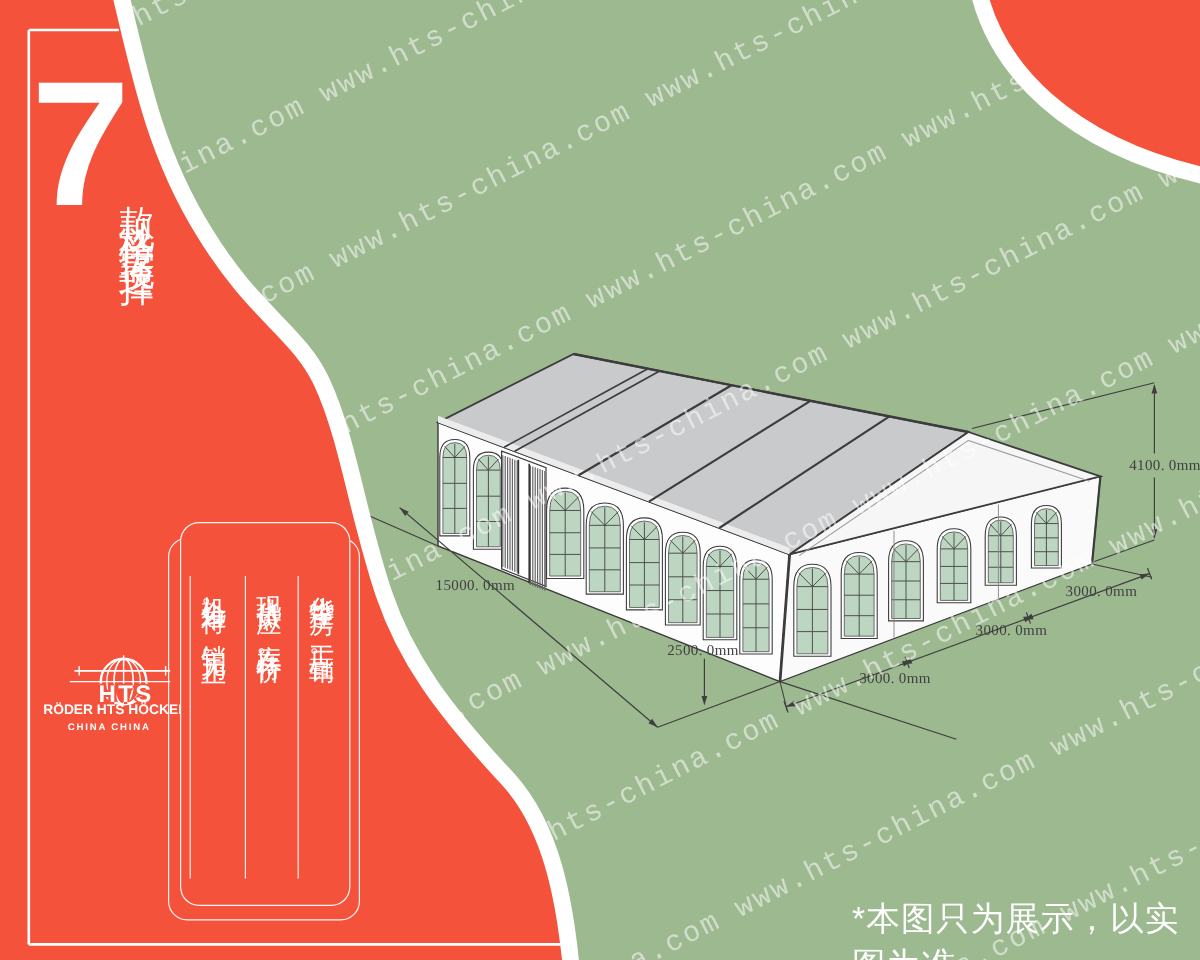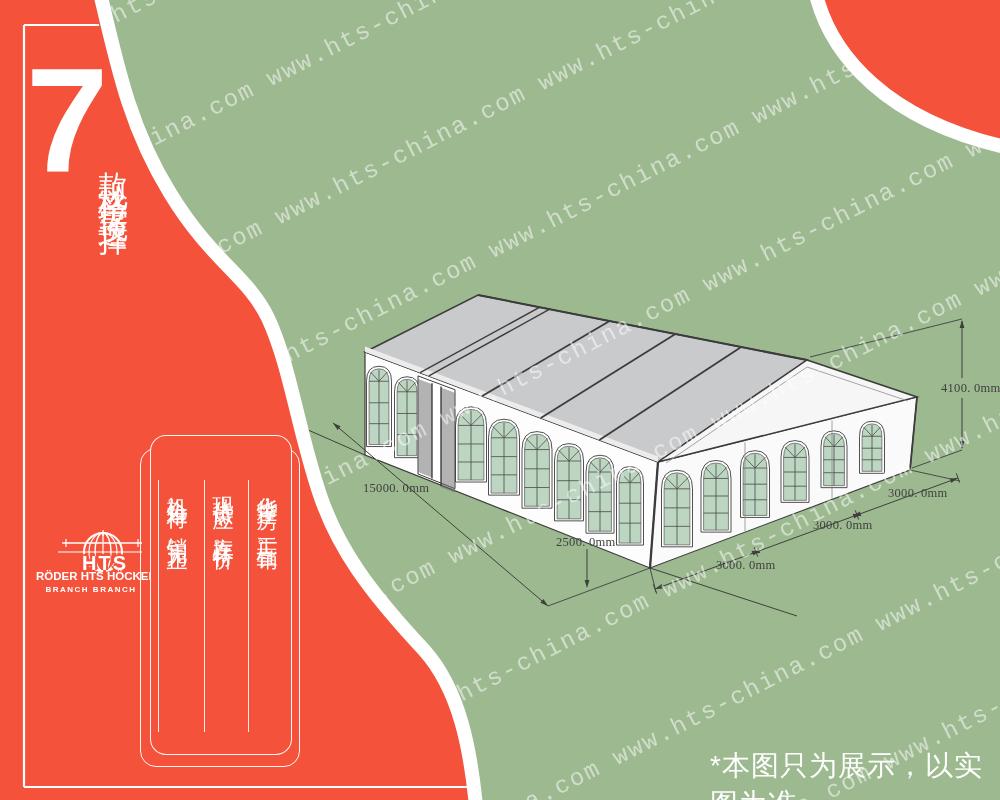--- a/index.html
+++ b/index.html
@@ -23,21 +23,21 @@
   .content{z-index:4;}
   .big-number{
     position:absolute; left:26px; top:47px;
     font-size:148px; line-height:1; font-weight:bold; color:#fff;
   }
   .vertical-headline{
     position:absolute; left:92px; top:148px; height:300px;
     writing-mode:vertical-rl; text-orientation:upright;
     font-size:30px; letter-spacing:9px; color:#fff; font-weight:100;
   }
-  .logo{position:absolute; left:36px; top:530px; width:110px; height:72px; color:#fff;}
+  .logo{position:absolute; left:36px; top:546px; width:110px; height:72px; color:#fff;}
   .logo .globe{position:absolute; left:22px; top:0;}
   .logo .abbr{
     position:absolute; left:36px; top:22px; width:66px; text-align:center;
     font-size:20px; font-weight:bold; letter-spacing:2px;
     text-shadow:-2px 0 0 #F4523B, 2px 0 0 #F4523B, 0 -2px 0 #F4523B, 0 2px 0 #F4523B;
   }
   .logo .name{position:absolute; left:0; top:40px; width:110px; text-align:center;
     font-size:11.5px; font-weight:bold; white-space:nowrap;}
   .logo .branch{position:absolute; left:0; top:55px; width:110px; text-align:center;
     font-size:8px; font-weight:bold; letter-spacing:1.5px;}
@@ -256,21 +256,21 @@
         <circle cx="45" cy="22" r="19" stroke-width="2"></circle>
         <ellipse cx="45" cy="22" rx="8" ry="19" stroke-width="1.4"></ellipse>
         <ellipse cx="45" cy="22" rx="14" ry="19" stroke-width="1.1"></ellipse>
         <path d="M 45,3 L 45,41" stroke-width="1.2"></path>
         <path d="M 4,13 L 84,13" stroke-width="1.4"></path>
         <path d="M 0,22 L 84,22" stroke-width="1.2"></path>
         <path d="M 8,9 L 8,17 M 80,9 L 80,17 M 45,-1 L 45,6" stroke-width="1.2"></path>
       </svg>
       <div class="abbr">HTS</div>
       <div class="name">RÖDER HTS HÖCKER</div>
-      <div class="branch">BRANCH BRANCH</div>
+      <div class="branch">CHINA CHINA</div>
     </div>
 
     <div class="promo-back"></div>
     <div class="promo-front"></div>
     <div class="promo-col" id="promo-col-product">华烨篷房，工厂直销。</div>
     <div class="promo-col" id="promo-col-stock">现货供应，库存特价。</div>
     <div class="promo-col" id="promo-col-urgency">机会难得。销完为止。</div>
 
     <div class="disclaimer">*本图只为展示，以实图为准</div>
   </div>

